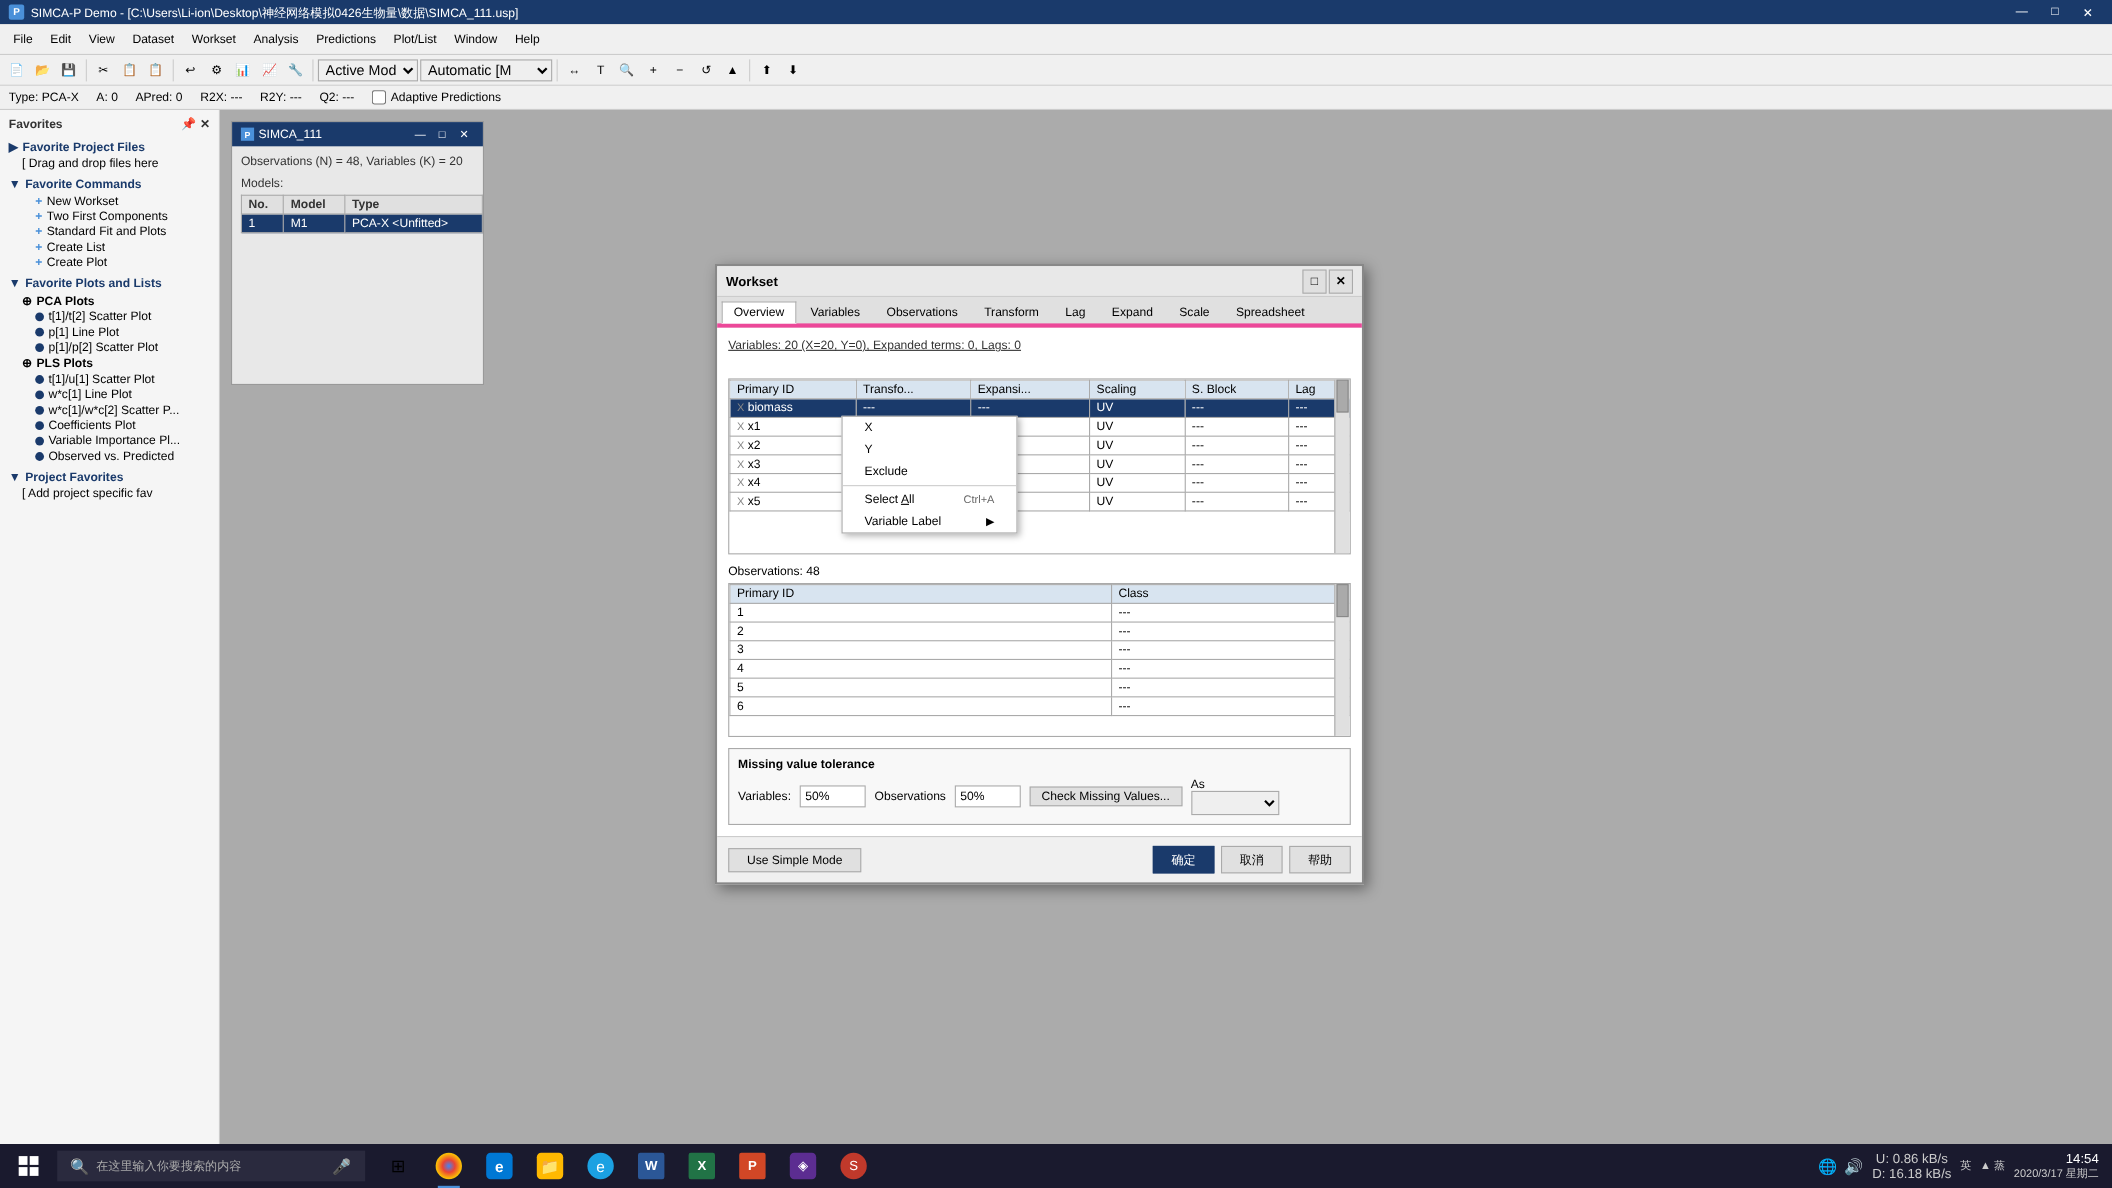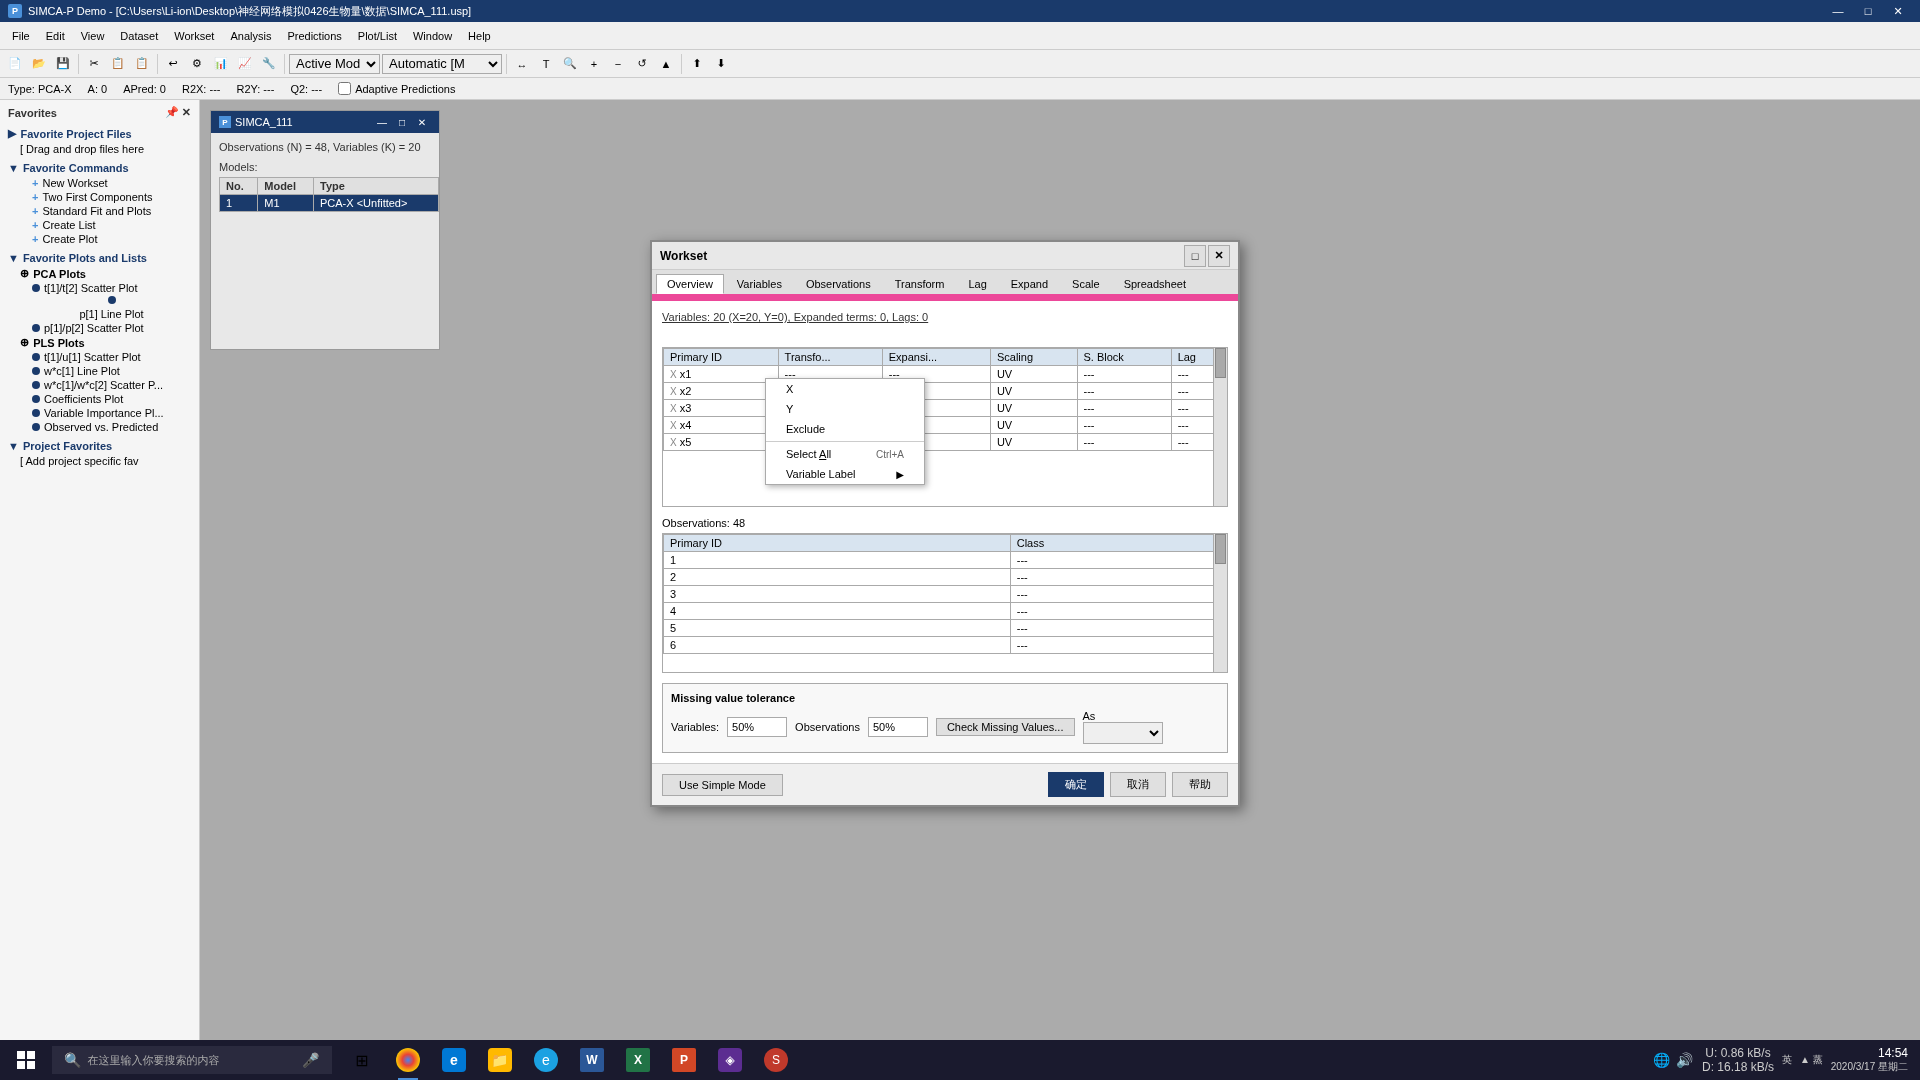--- a/index.html
+++ b/index.html
@@ -53,21 +53,21 @@
     .models-table { border-collapse: collapse; width: 220px; font-size: 11px; }
     .models-table th { background: #e0e0e0; border: 1px solid #aaa; padding: 2px 6px; text-align: left; }
     .models-table td { border: 1px solid #aaa; padding: 2px 6px; }
     .models-table tr.selected td { background: #1a3a6b; color: white; }
 
     
     .workset-dialog { position: absolute; top: 140px; left: 450px; width: 590px; background: #f0f0f0; border: 2px solid #888; box-shadow: 4px 4px 12px rgba(0,0,0,0.4); z-index: 100; }
     .workset-title { background: #e8e8e8; height: 28px; display: flex; align-items: center; padding: 0 8px; font-size: 12px; font-weight: bold; justify-content: space-between; border-bottom: 1px solid #ccc; }
     .workset-title-controls { display: flex; gap: 2px; }
     .ws-btn { width: 22px; height: 22px; display: flex; align-items: center; justify-content: center; border: 1px solid #aaa; background: #e0e0e0; cursor: pointer; font-size: 11px; }
-    .workset-tabs { display: flex; border-bottom: 7px solid #ec4899; background: #e0e0e0; padding-top: 4px; padding-left: 4px; }
+    .workset-tabs { display: flex; border-bottom: 4px solid #ec4899; background: #e0e0e0; padding-top: 4px; padding-left: 4px; }
     .ws-tab { padding: 3px 10px; font-size: 11px; cursor: pointer; border: 1px solid transparent; border-bottom: none; margin-right: 2px; }
     .ws-tab.active { background: white; border-color: #aaa; border-bottom: 1px solid white; }
     .workset-body { padding: 10px; background: white; }
     .ws-info { font-size: 11px; margin-bottom: 24px; color: #333; text-decoration: underline; }
     .ws-table-container { border: 1px solid #aaa; height: 160px; overflow: hidden; position: relative; }
     .ws-table { border-collapse: collapse; width: 100%; font-size: 11px; }
     .ws-table th { background: #d8e4f0; border: 1px solid #aaa; padding: 2px 6px; text-align: left; font-weight: normal; position: sticky; top: 0; }
     .ws-table td { border: 1px solid #aaa; padding: 2px 6px; }
     .ws-table tr.selected td { background: #1a3a6b; color: white; }
     .ws-scrollbar { position: absolute; right: 0; top: 0; bottom: 0; width: 14px; background: #e0e0e0; border-left: 1px solid #aaa; }
@@ -262,21 +262,21 @@
       </div>
 
       <div class="sidebar-subitem" style="padding-left:20px; font-weight:bold;">
         <span>⊕</span> 
           <span>PCA Plots</span>
       </div>
       <div class="sidebar-subitem" style="padding-left:32px;">
         <span class="dot"></span> 
           <span>t[1]/t[2] Scatter Plot</span>
       </div>
-      <div class="sidebar-subitem" style="padding-left:32px;flex-direction:column;">
+      <div class="sidebar-subitem" style="padding-left:32px;">
         <span class="dot"></span> 
           <span>p[1] Line Plot</span>
       </div>
       <div class="sidebar-subitem" style="padding-left:32px;">
         <span class="dot"></span> 
           <span>p[1]/p[2] Scatter Plot</span>
       </div>
 
       <div class="sidebar-subitem" style="padding-left:20px; font-weight:bold;">
         <span>⊕</span> 
@@ -385,20 +385,28 @@
               <tr>
                 <th>Primary ID</th>
                 <th>Transfo...</th>
                 <th>Expansi...</th>
                 <th>Scaling</th>
                 <th>S. Block</th>
                 <th>Lag</th>
               </tr>
             </thead>
             <tbody>
+              <tr class="selected">
+                <td><span class="x-mark">X</span> biomass</td>
+                <td>---</td>
+                <td>---</td>
+                <td>UV</td>
+                <td>---</td>
+                <td>---</td>
+              </tr>
               <tr>
                 <td><span class="x-mark">X</span> x1</td>
                 <td>---</td>
                   <td>---</td>
                   <td>UV</td>
                   <td>---</td>
                   <td>---</td>
               </tr>
               <tr>
                 <td><span class="x-mark">X</span> x2</td>

